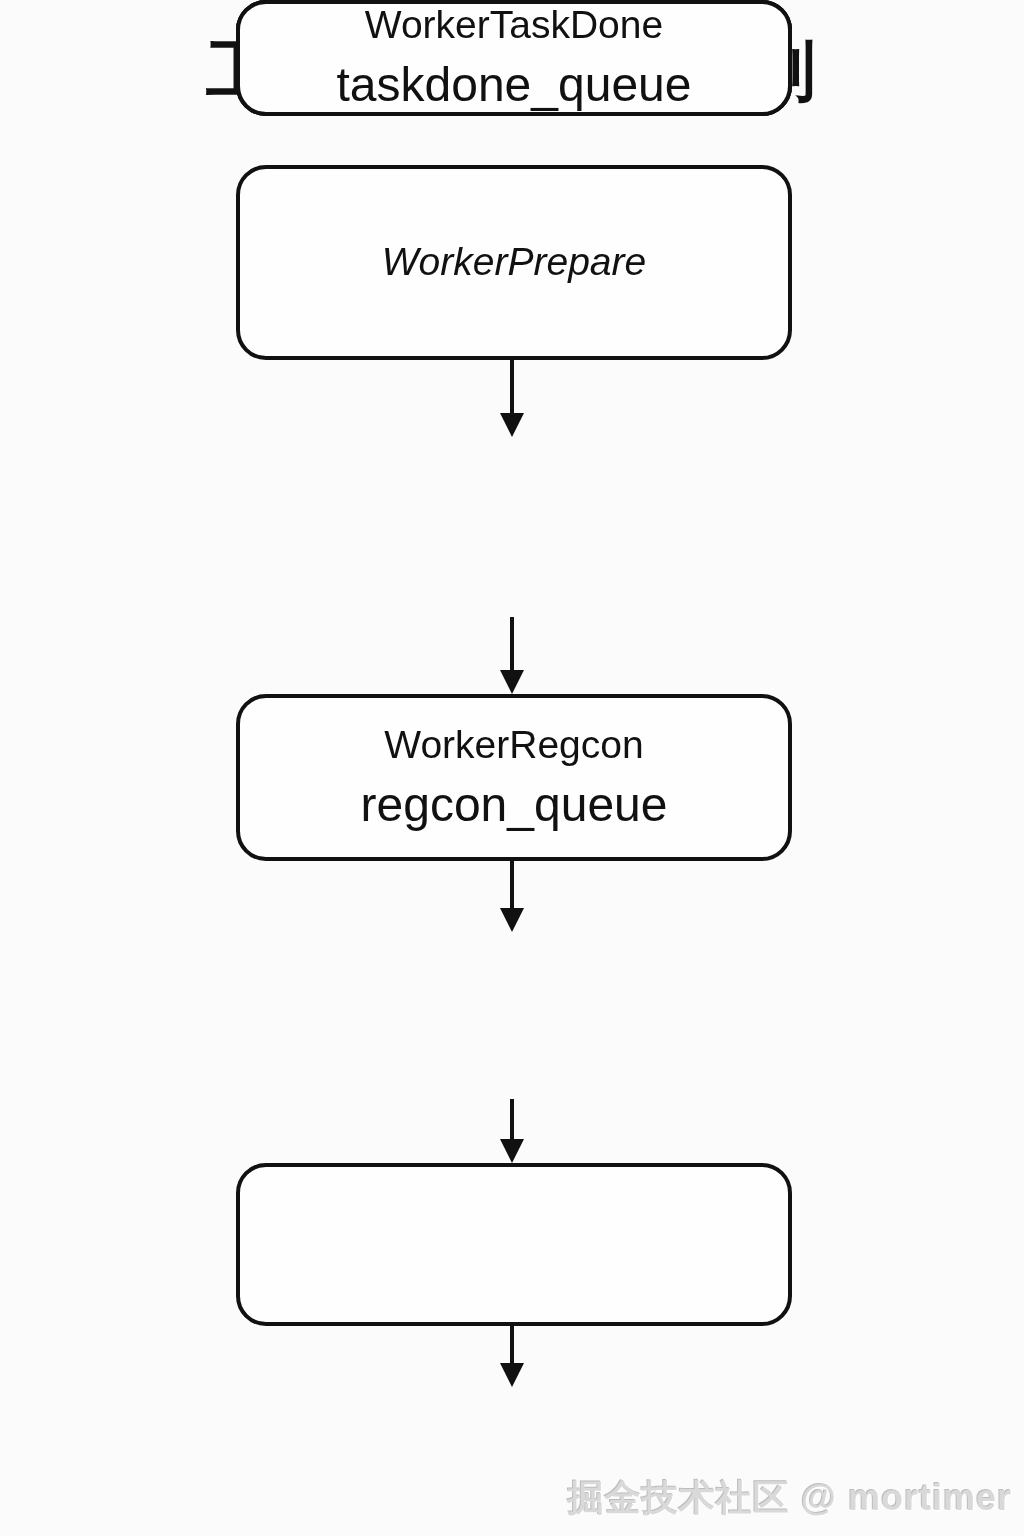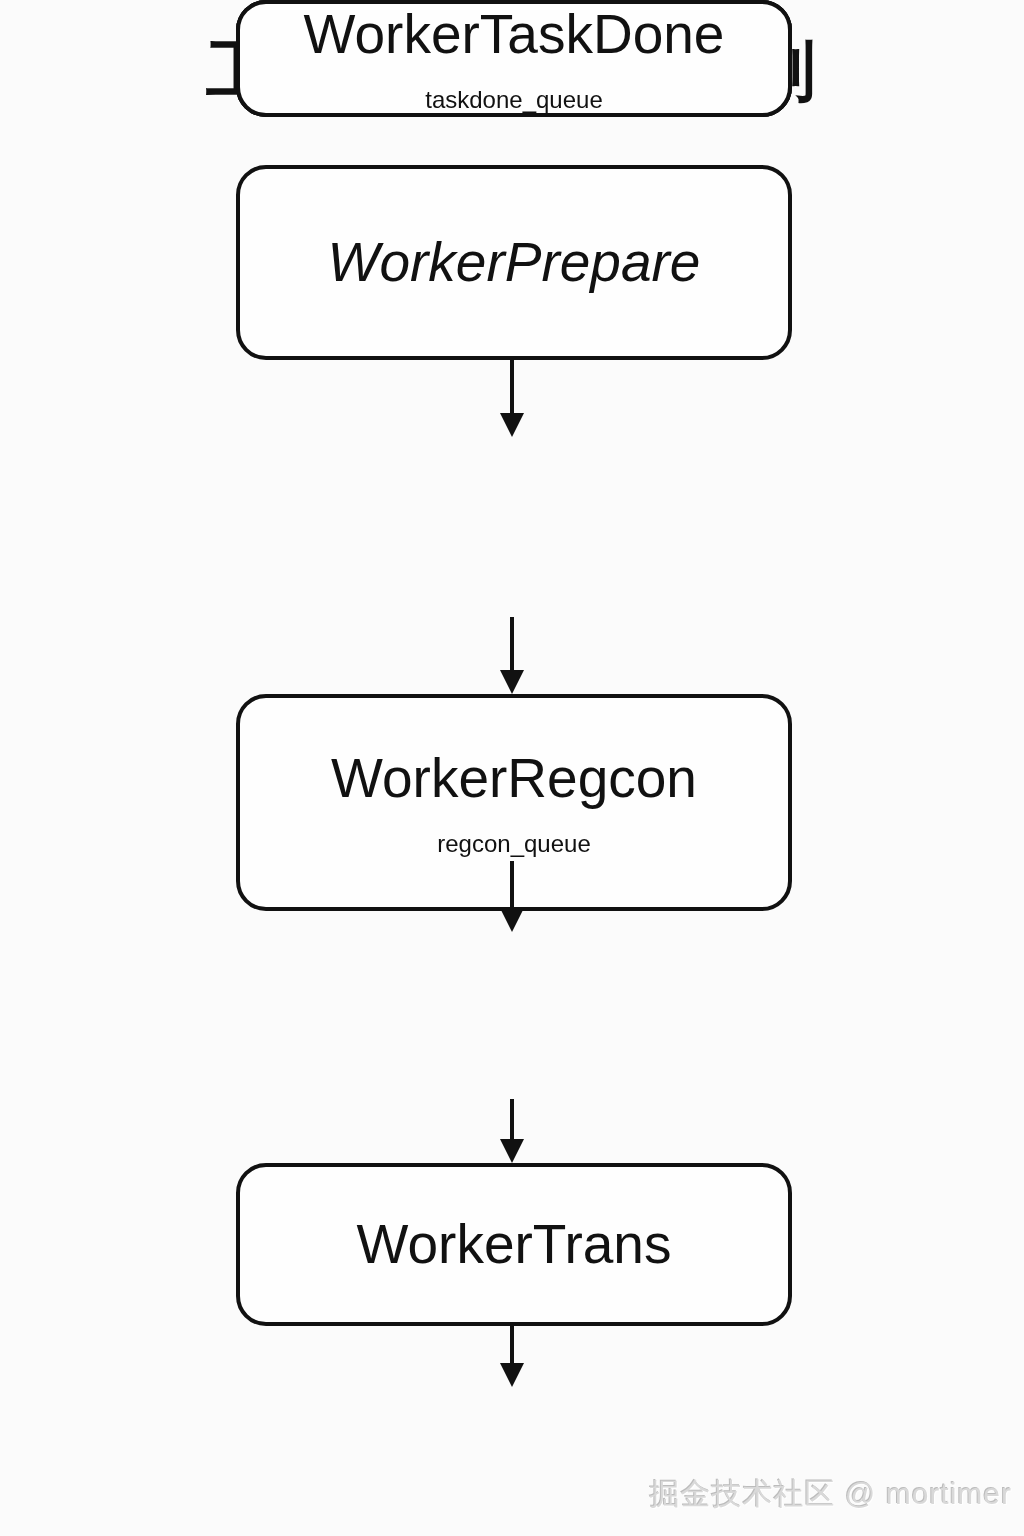--- a/index.html
+++ b/index.html
@@ -37,33 +37,32 @@
     background:#fefefe;
     border:4px solid var(--border);
     border-radius:30px;
     display:flex;
     flex-direction:column;
     align-items:center;
     justify-content:center;
     gap:12px;
   }
   .node-label{
-    font-size:55px;
+    font-size:39px;
     font-weight:500;
     line-height:1.1;
     color:var(--text);
     white-space:nowrap;
   }
   .node-queue{
-    font-size:24px;
+    font-size:48px;
     font-weight:400;
     line-height:1.1;
     color:var(--text);
     white-space:nowrap;
-    margin-top:10px;
   }
   .arrow{
     position:absolute;
     left:0;
     width:1024px;
     display:flex;
     flex-direction:column;
     align-items:center;
   }
   .arrow-line{
@@ -76,33 +75,33 @@
     border-left:12px solid transparent;
     border-right:12px solid transparent;
     border-top:24px solid var(--border);
     margin-top:-1px;
   }
   
   .node:nth-of-type(1){top:165px;height:195px;font-style:italic;}
   .arrow.a1{top:360px;height:77px;}
   .node:nth-of-type(2){top:437px;height:180px;}
   .arrow.a2{top:617px;height:77px;}
-  .node:nth-of-type(3){top:694px;height:217px;}
+  .node:nth-of-type(3){top:694px;height:167px;}
   .arrow.a3{top:861px;height:71px;}
   .node:nth-of-type(4){top:932px;height:167px;}
   .arrow.a4{top:1099px;height:64px;}
   .node:nth-of-type(5){top:1163px;height:163px;}
   .arrow.a5{top:1326px;height:61px;}
   .node:nth-of-type(6){top:1387px;height:146px;}
   .watermark{
     position:absolute;
     right:12px;
     top:1474px;
-    font-size:30px;
-    font-weight:400;
+    font-size:36px;
+    font-weight:700;
     letter-spacing:1px;
     color:var(--watermark);
     text-shadow:-1px -1px 0 rgba(110,110,110,0.45), 1px 1px 1px #ffffff;
     z-index:5;
     white-space:nowrap;
   }
 </style>
 </head>
 <body>
 
@@ -123,21 +122,20 @@
     <div class="node-label">WorkerRegcon</div>
     <div class="node-queue">regcon_queue</div>
   </div>
 
   <div class="arrow a2">
     <span class="arrow-line"></span>
     <span class="arrow-head"></span>
   </div>
 
   <div class="node">
-    <div class="node-label">WorkerTrans</div>
   </div>
 
   <div class="arrow a3">
     <span class="arrow-line"></span>
     <span class="arrow-head"></span>
   </div>
 
   <div class="node">
     <div class="node-label">WorkerDubb</div>
     <div class="node-queue">dubb_queue</div>

